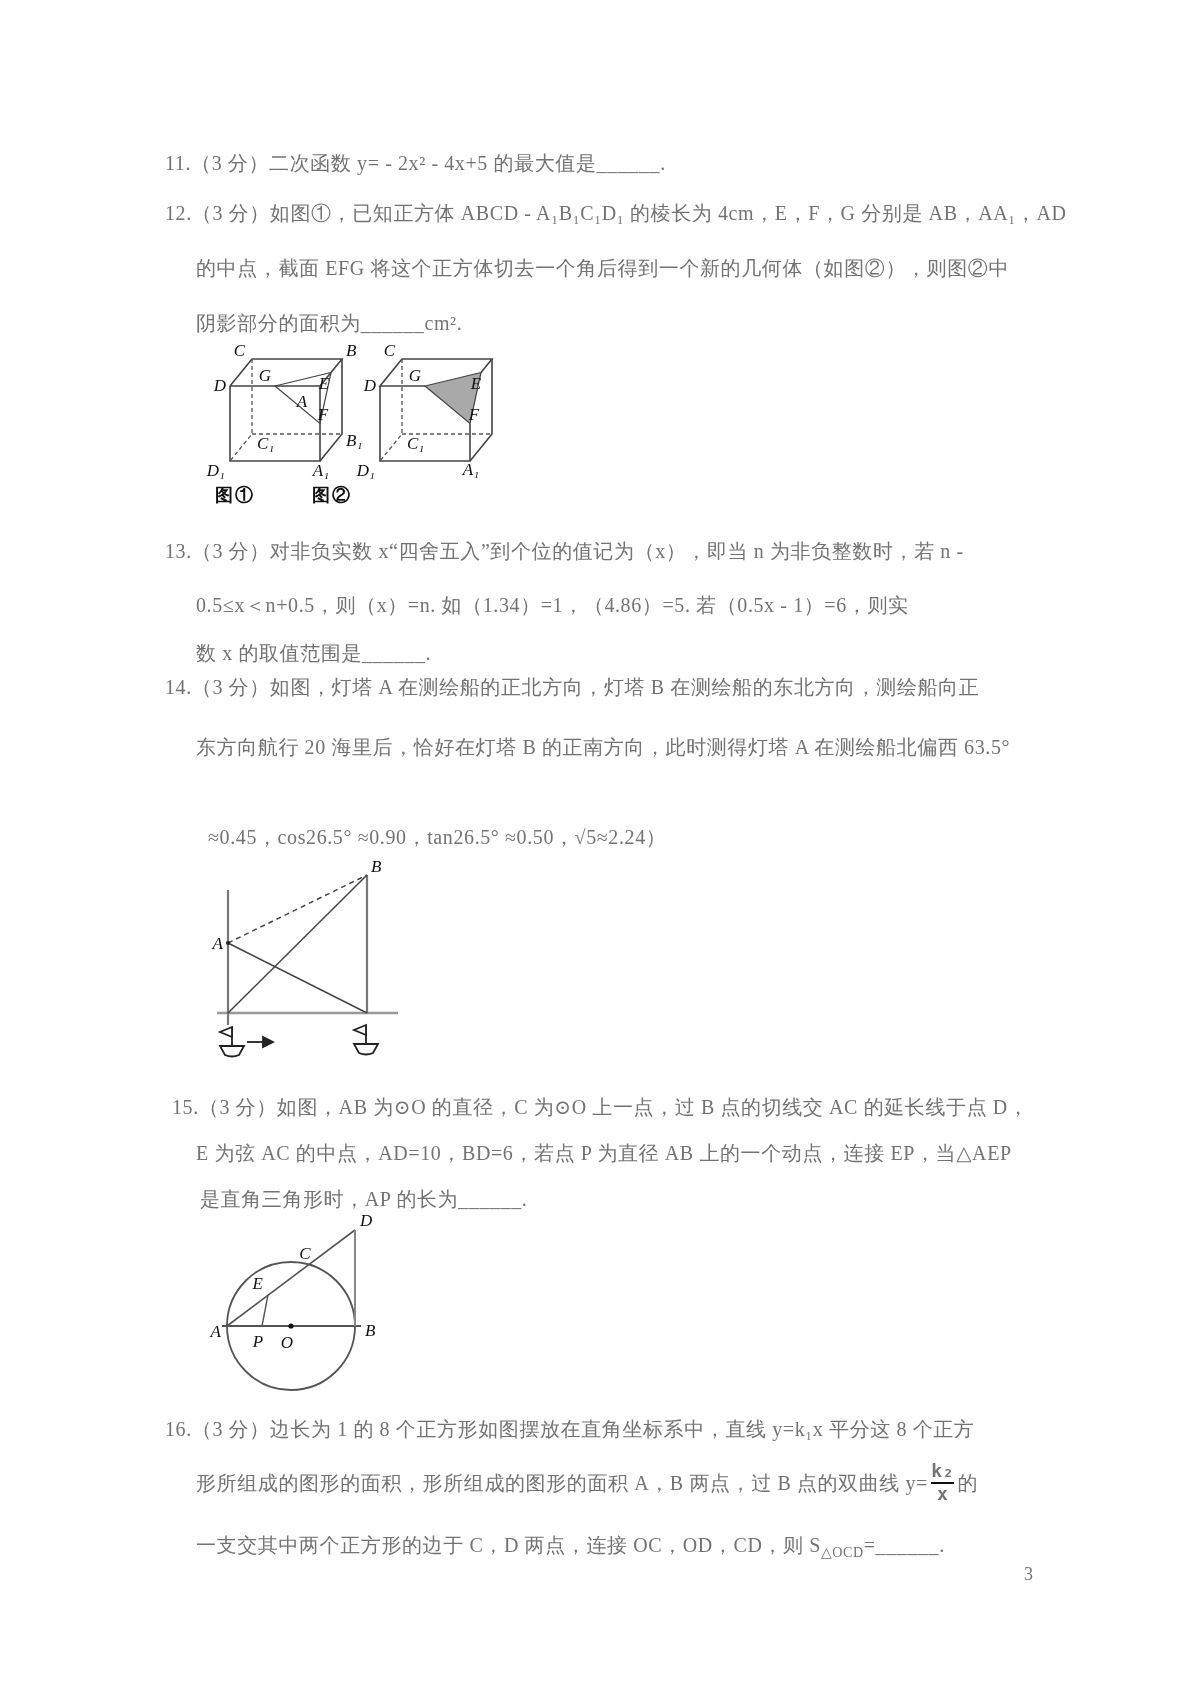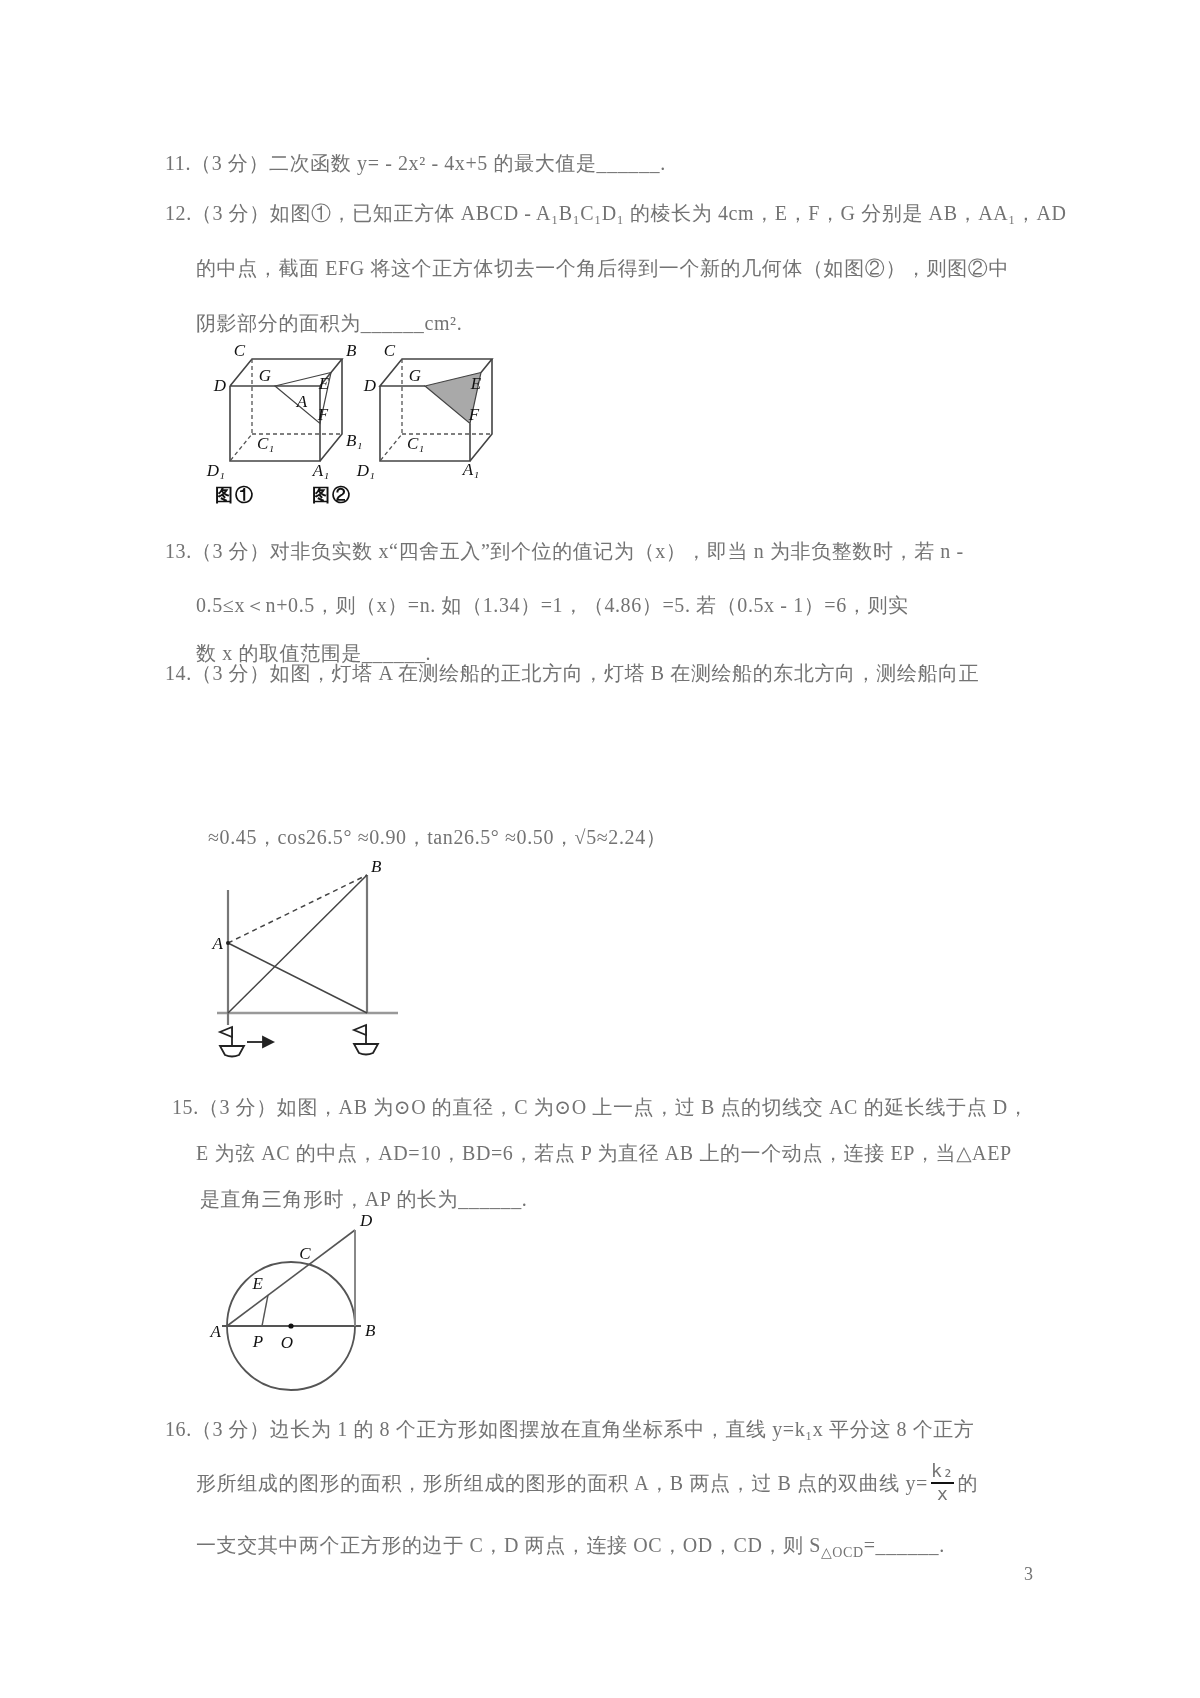--- a/index.html
+++ b/index.html
@@ -26,25 +26,25 @@
   }
   .fig text.cap{
     font-style:normal;
     font-weight:bold;
     font-size:18px;
     letter-spacing:2px;
   }
   .frac{
     display:inline-flex;
     flex-direction:column;
-    align-items:flex-start;
+    align-items:center;
     vertical-align:middle;
     margin:0 3px;
     font-family:"DejaVu Sans Mono","Liberation Mono",monospace;
-    font-weight:normal;
+    font-weight:bold;
     font-size:18px;
     line-height:1.15;
   }
   .frac .den{border-top:2px solid #111;padding:0 6px;}
   .fracline{
     display:flex;
     align-items:center;
     height:62px;
   }
   sub.small{font-size:14px;}
@@ -116,21 +116,22 @@
     </g>
 
     <text class="cap" x="30" y="173">图①</text>
     <text class="cap" x="127" y="173">图②</text>
   </svg>
 
   <div class="line" style="left:165px;top:538px;">13.（3 分）对非负实数 x“四舍五入”到个位的值记为（x），即当 n 为非负整数时，若 n -</div>
   <div class="line" style="left:196px;top:592px;">0.5≤x＜n+0.5，则（x）=n. 如（1.34）=1，（4.86）=5. 若（0.5x - 1）=6，则实</div>
   <div class="line" style="left:196px;top:640px;">数 x 的取值范围是______.</div>
 
-  <div class="line" style="left:165px;top:660px;">14.（3 分）如图，灯塔 A 在测绘船的正北方向，灯塔 B 在测绘船的东北方向，测绘船向正</div>
+  <div class="line" style="left:165px;top:674px;">14.（3 分）如图，灯塔 A 在测绘船的正北方向，灯塔 B 在测绘船的东北方向，测绘船向正</div>
+  <div class="line" style="left:196px;top:734px;">东方向航行 20 海里后，恰好在灯塔 B 的正南方向，此时测得灯塔 A 在测绘船北偏西 63.5°</div>
   <div class="line" style="left:208px;top:824px;">≈0.45，cos26.5° ≈0.90，tan26.5° ≈0.50，√5≈2.24）</div>
 
   <svg class="fig" style="left:195px;top:852px;" width="215" height="215" viewBox="0 0 215 215">
     <line x1="22" y1="161" x2="203" y2="161" stroke="#999" stroke-width="2.5"></line>
     <line x1="33" y1="38" x2="33" y2="173" stroke="#777" stroke-width="2.2"></line>
     <line x1="172" y1="23" x2="172" y2="161" stroke="#777" stroke-width="2.2"></line>
     <line x1="33" y1="91" x2="172" y2="23" stroke="#444" stroke-width="1.5" stroke-dasharray="5 4"></line>
     <line x1="33" y1="91" x2="172" y2="161" stroke="#444" stroke-width="1.5"></line>
     <line x1="172" y1="23" x2="33" y2="161" stroke="#444" stroke-width="1.5"></line>
     <circle cx="33" cy="91" r="2" fill="#222"></circle>

